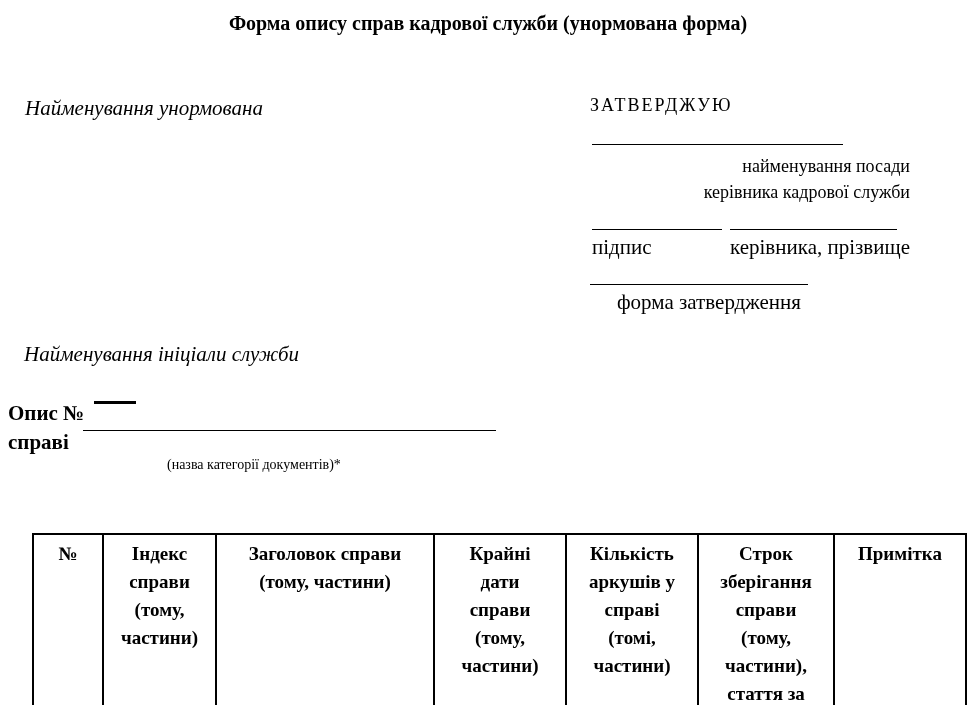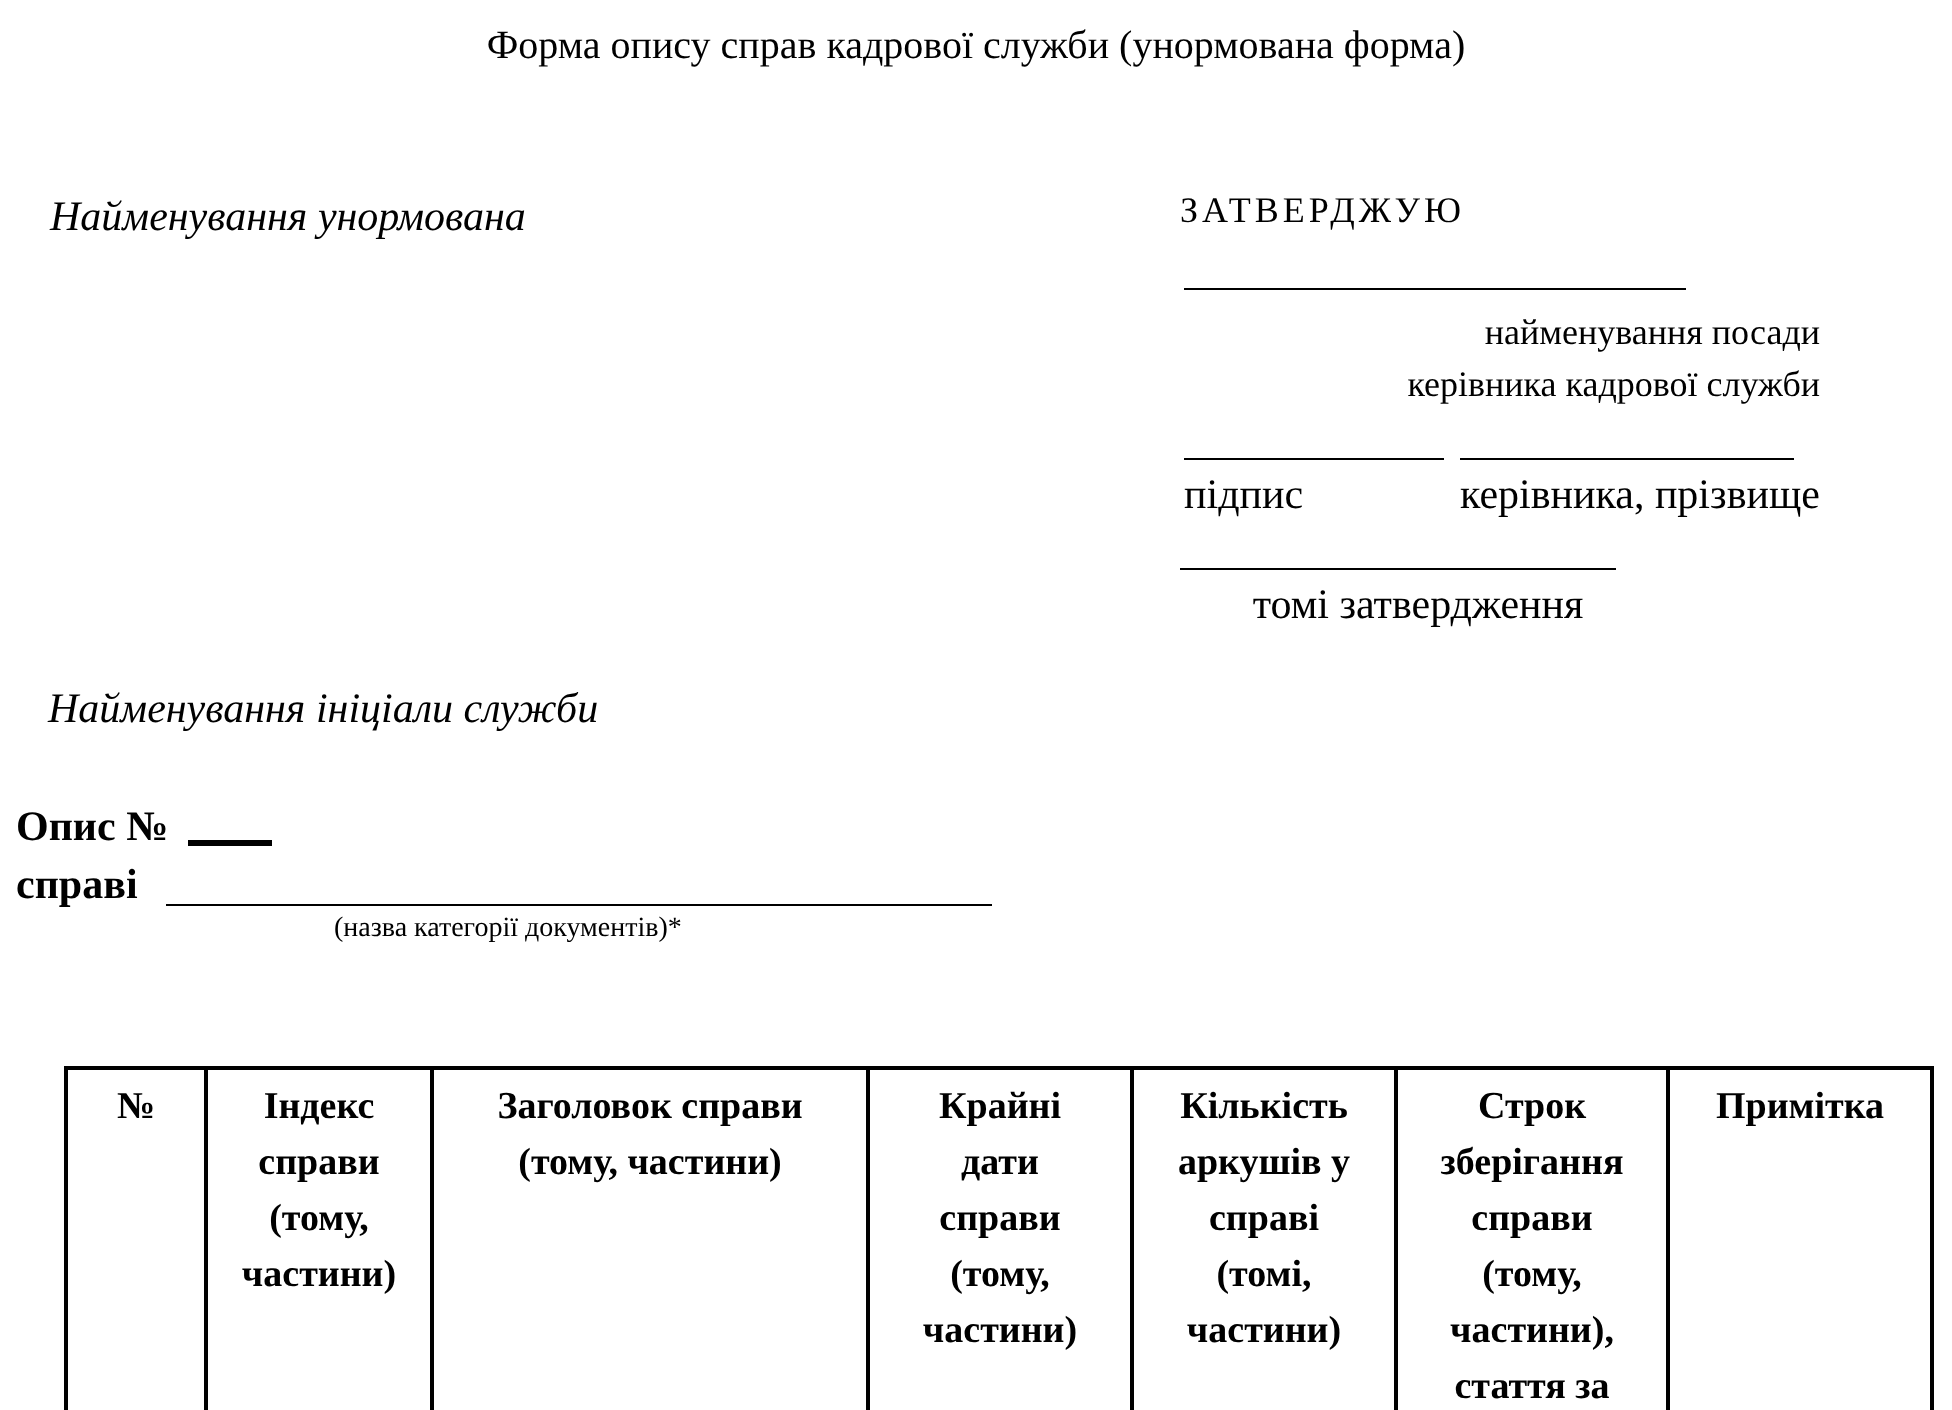--- a/index.html
+++ b/index.html
@@ -9,21 +9,21 @@
     background: #ffffff;
     color: #000000;
     font-family: "Liberation Serif", "DejaVu Serif", serif;
     position: relative;
   }
   .abs { position: absolute; }
   .pre { white-space: pre-line; }
   .doc-title {
     left: 0; top: 12px; width: 976px;
     text-align: center;
-    font-weight: normal;
+    font-weight: bold;
     font-size: 20px;
   }
   .italic-label {
     font-style: italic;
     font-size: 21px;
   }
   .org-label { left: 25px; top: 96px; }
   .hr-label  { left: 24px; top: 342px; }
   .approve-heading {
     left: 590px; top: 95px;
@@ -48,21 +48,21 @@
   .sig-caption-b {
     left: 715px; top: 235px; width: 210px;
     text-align: center; font-size: 21px;
   }
   .date-line { left: 590px; top: 270px; width: 218px; height: 14px; }
   .date-caption {
     left: 600px; top: 290px; width: 218px;
     text-align: center; font-size: 21px;
   }
   .opys-row {
-    display: flex; align-items: flex-end;
+    display: flex; 
     font-weight: bold; font-size: 21px;
   }
   .opys-row1 { left: 8px; top: 401px; }
   .opys-row2 { left: 8px; top: 430px; }
   .opys-num-line {
     width: 42px; height: 0;
     border-bottom: 3px solid #000;
     margin-left: 10px; margin-bottom: 3px;
   }
   .opys-files-line {
@@ -103,21 +103,21 @@
 <div class="abs fill-line approve-line1"></div>
 <div class="abs approve-caption1 pre">найменування посади
 керівника кадрової служби</div>
 
 <div class="abs fill-line sig-line-a"></div>
 <div class="abs fill-line sig-line-b"></div>
 <div class="abs sig-caption-a">підпис</div>
 <div class="abs sig-caption-b">керівника, прізвище</div>
 
 <div class="abs fill-line date-line"></div>
-<div class="abs date-caption">томі затвердження</div>
+<div class="abs date-caption">форма затвердження</div>
 
 <div class="abs italic-label hr-label">Найменування ініціали служби</div>
 
 <div class="abs opys-row opys-row1">
   <span>Опис №</span>
   <span class="opys-num-line"></span>
 </div>
 
 <div class="abs opys-row opys-row2">
   <span>справі</span>

